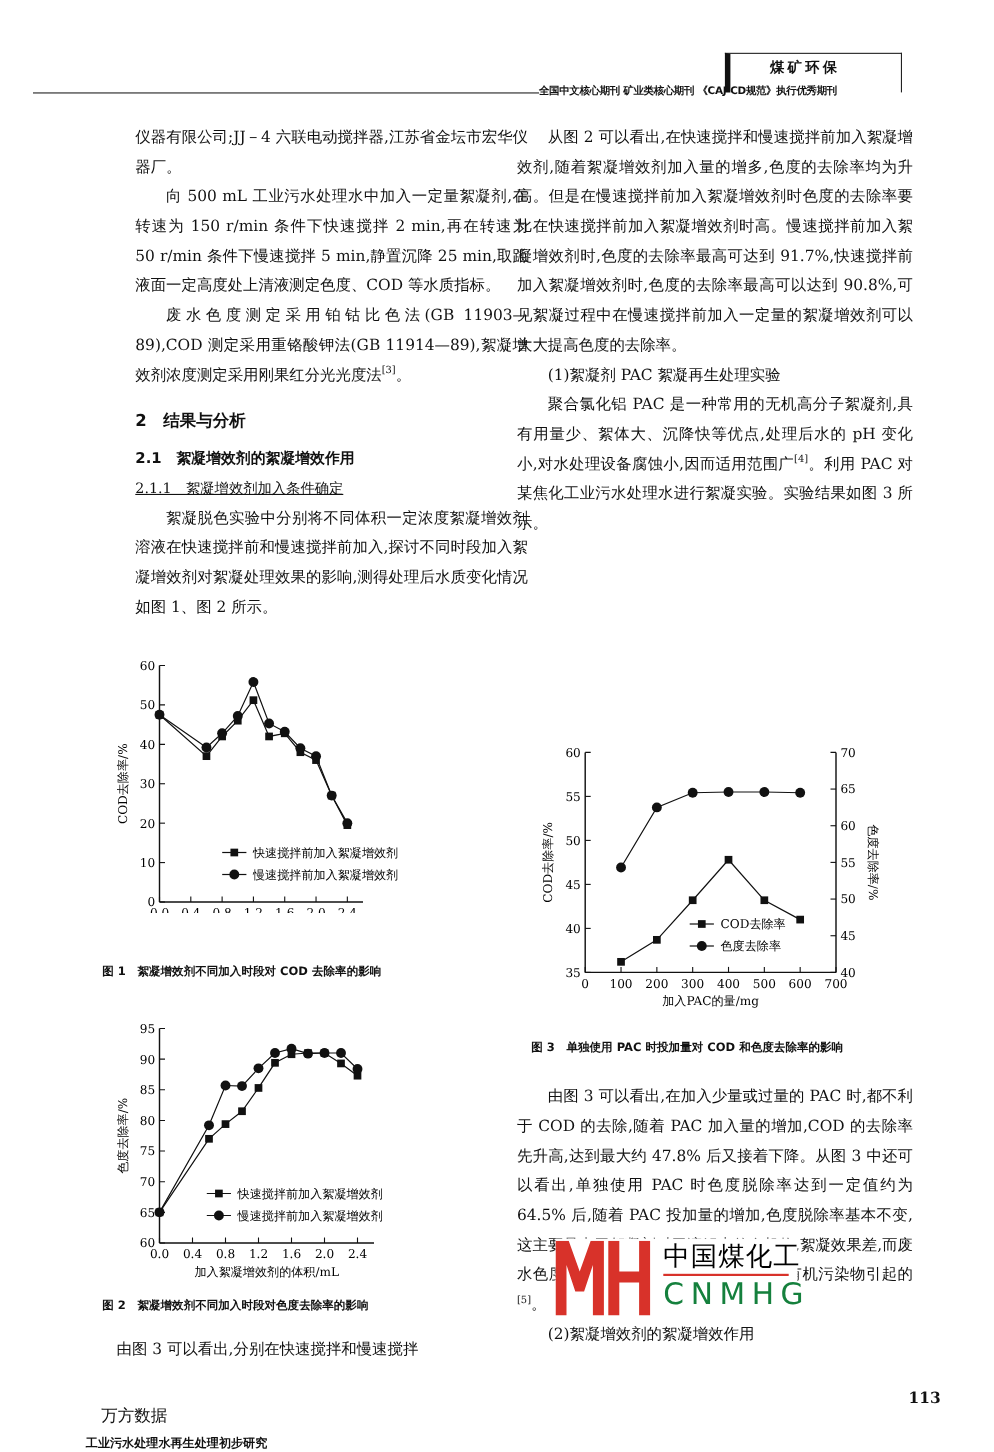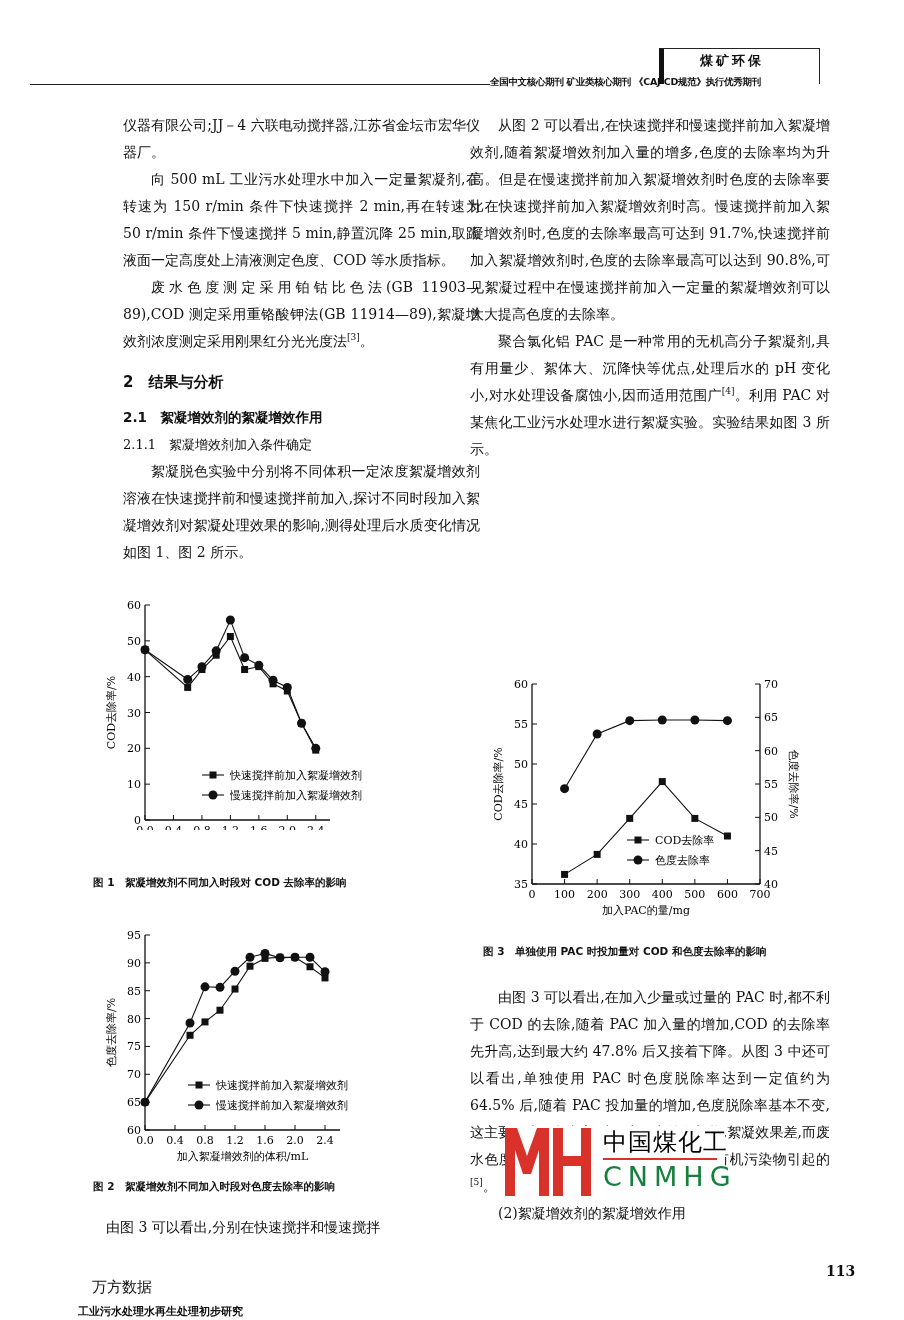--- a/index.html
+++ b/index.html
@@ -8,21 +8,21 @@
   .header-journal{position:absolute;left:700px;top:52px;font-family:"DejaVu Sans",sans-serif;font-weight:bold;font-size:13px;letter-spacing:3px;}
   .header-line{position:absolute;left:30px;top:84px;width:460px;border-top:1.5px solid #222;}
   .header-tagline{position:absolute;left:490px;top:76px;font-family:"DejaVu Sans",sans-serif;font-weight:bold;font-size:9.5px;white-space:nowrap;letter-spacing:-0.3px;}
   .col{position:absolute;font-size:14px;line-height:27px;text-align:justify;}
   .col-left{left:78px;top:112px;width:357px;margin-left:45px;}
   .col-right{left:470px;top:112px;width:360px;}
   p{margin:0;}
   .indent{text-indent:2em;}
   .h2{font-family:"DejaVu Sans",sans-serif;font-weight:bold;font-size:15px;margin:14px 0 8px 0;}
   .h3{font-family:"DejaVu Sans",sans-serif;font-weight:bold;font-size:13.5px;}
-  .h4{font-size:13px;}
+  .h4{font-size:13px;text-decoration:underline;}
   sup{font-size:9px;line-height:0;}
   .figure{position:absolute;}
   .caption{position:absolute;font-family:"DejaVu Sans",sans-serif;font-weight:bold;font-size:10.5px;white-space:nowrap;}
   .footer-title{position:absolute;left:78px;top:1268px;font-size:11px;font-weight:bold;margin-top:36px;}
   .footer-wf{position:absolute;left:92px;top:1278px;font-family:"DejaVu Sans",sans-serif;font-size:15px;}
   .page-num{position:absolute;left:826px;top:1263px;font-size:14px;font-weight:bold;}
   .watermark{position:absolute;left:505px;top:1126px;width:220px;height:72px;background:#fff;}
   .wm-logo{position:absolute;left:0;top:2px;width:90px;height:68px;}
   .wm-cn{position:absolute;left:98px;top:0;color:#000000;font-family:"DejaVu Sans",sans-serif;font-size:24px;letter-spacing:1px;white-space:nowrap;}
   .wm-line{position:absolute;left:98px;top:32px;width:114px;border-top:2px solid #d8322a;}
@@ -184,20 +184,21 @@
     </g>
 </svg>
 <div class="caption" style="left:93px;top:1180px">图 2　絮凝增效剂不同加入时段对色度去除率的影响</div>
 
 <div class="col" style="left:78px;top:1214px;width:357px">
   <p class="indent">由图 3 可以看出,分别在快速搅拌和慢速搅拌</p>
 </div>
 
 <div class="col col-right">
   <p class="indent">从图 2 可以看出,在快速搅拌和慢速搅拌前加入絮凝增效剂,随着絮凝增效剂加入量的增多,色度的去除率均为升高。但是在慢速搅拌前加入絮凝增效剂时色度的去除率要比在快速搅拌前加入絮凝增效剂时高。慢速搅拌前加入絮凝增效剂时,色度的去除率最高可达到 91.7%,快速搅拌前加入絮凝增效剂时,色度的去除率最高可以达到 90.8%,可见絮凝过程中在慢速搅拌前加入一定量的絮凝增效剂可以大大提高色度的去除率。</p>
+  <p class="indent">(1)絮凝剂 PAC 絮凝再生处理实验</p>
   <p class="indent"><span>聚合氯化铝 PAC 是一种常用的无机高分子絮凝剂,具有用量少、絮体大、沉降快等优点,处理后水的 pH 变化小,对水处理设备腐蚀小,因而适用范围广</span><sup>[4]</sup><span>。利用 PAC 对某焦化工业污水处理水进行絮凝实验。实验结果如图 3 所示。</span></p>
 </div>
 
 <svg class="figure" style="left:490px;top:672px" width="340" height="255">
   <g id="fig3">
       <line x1="42" y1="12" x2="42" y2="212" stroke="#111" stroke-width="1.3"></line>
       <line x1="42" y1="212" x2="270" y2="212" stroke="#111" stroke-width="1.3"></line>
       <line x1="270" y1="12" x2="270" y2="212" stroke="#111" stroke-width="1.3"></line>
       <line x1="42" y1="212" x2="47" y2="212" stroke="#111"></line>
       <text x="38" y="216" font-size="11" text-anchor="end">35</text>

